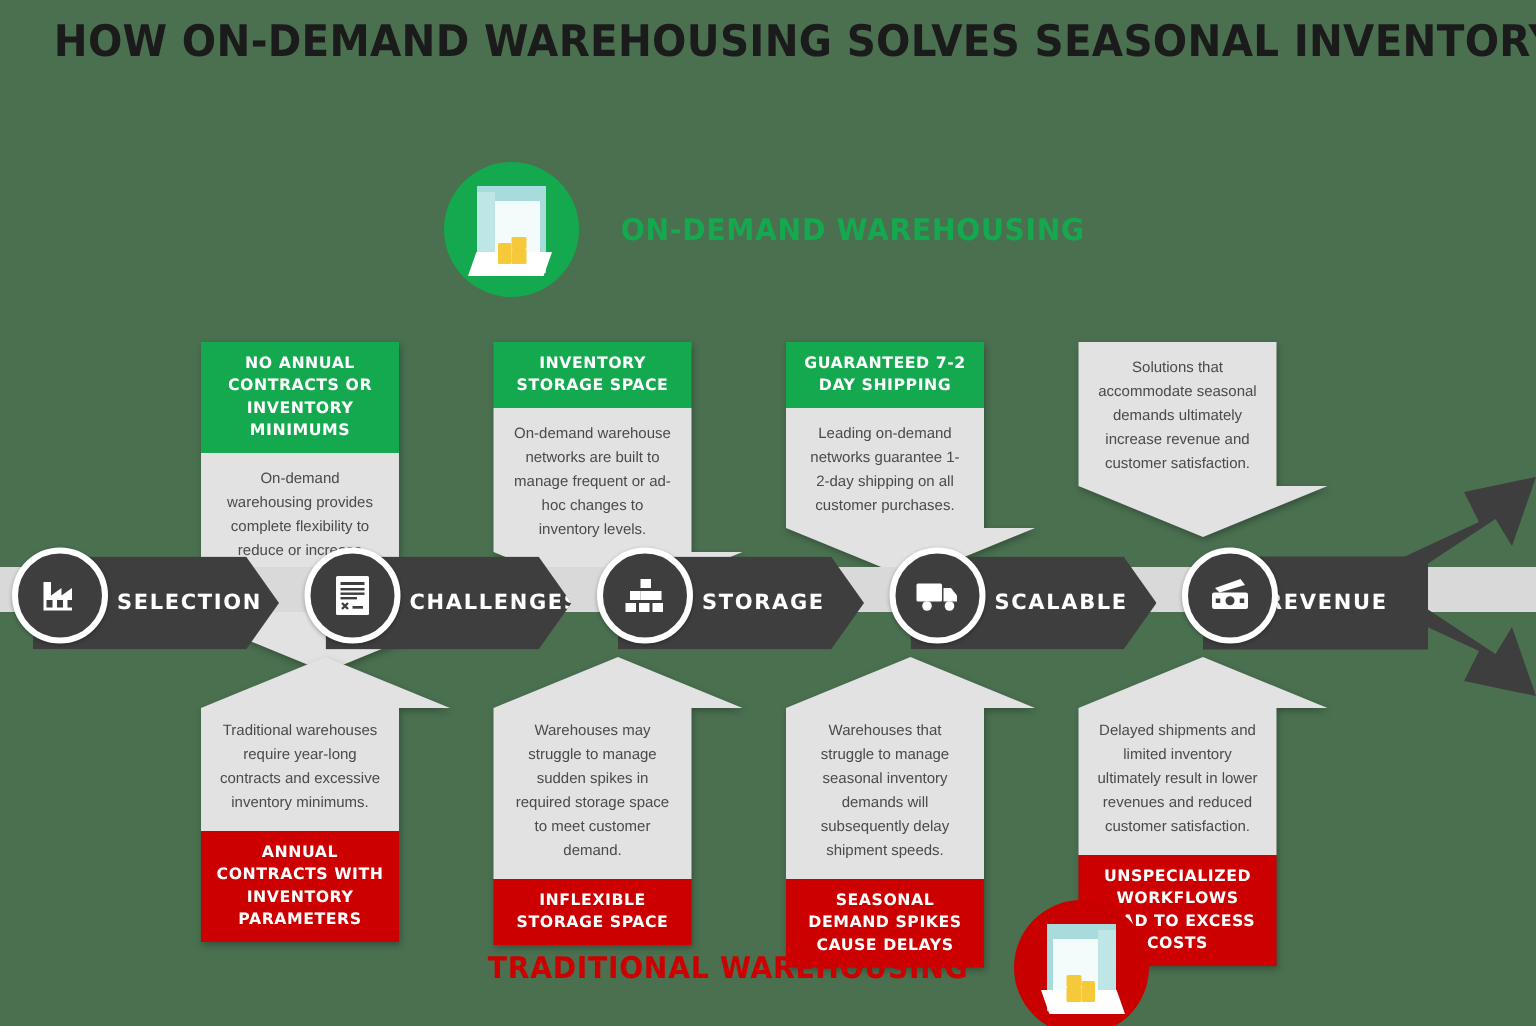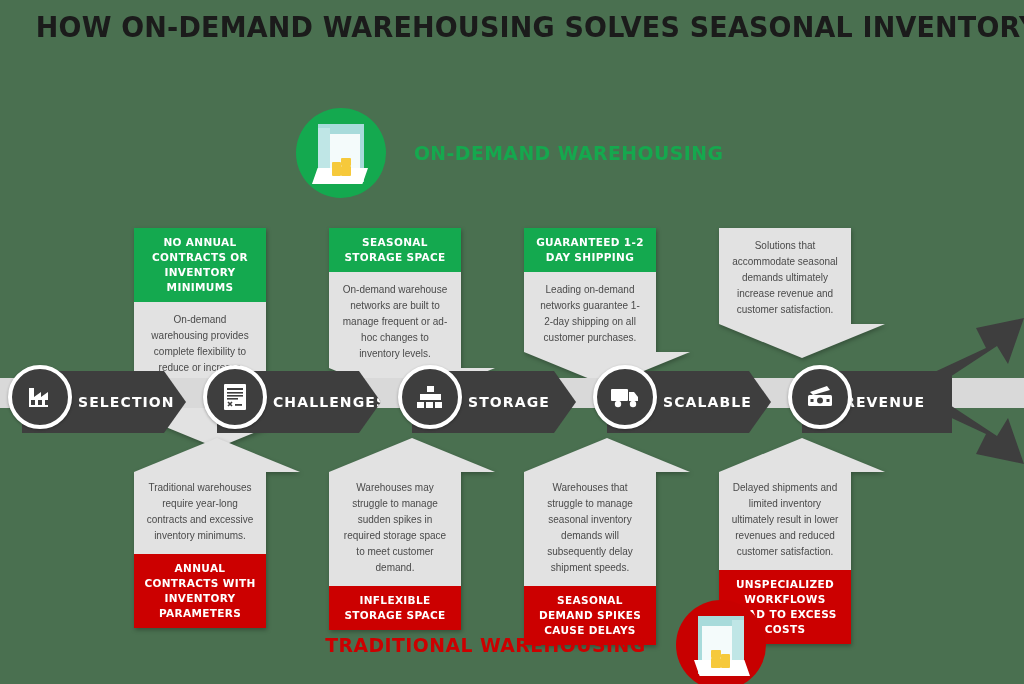--- a/index.html
+++ b/index.html
@@ -157,26 +157,26 @@
     </div>
     <div class="legend-label">ON-DEMAND WAREHOUSING</div>
   </div>
 
   <div class="card card-top" id="c1">
     <div class="hdr">NO ANNUAL CONTRACTS OR INVENTORY MINIMUMS</div>
     <div class="bodytxt">On-demand warehousing provides complete flexibility to reduce or increase warehouse space as needed.</div>
     <span class="tip tip-down"></span>
   </div>
   <div class="card card-top" id="c2">
-    <div class="hdr">SEASONAL STORAGE SPACE</div>
+    <div class="hdr">INVENTORY STORAGE SPACE</div>
     <div class="bodytxt">On-demand warehouse networks are built to manage frequent or ad-hoc changes to inventory levels.</div>
     <span class="tip tip-down"></span>
   </div>
   <div class="card card-top" id="c3">
-    <div class="hdr">GUARANTEED 1-2 DAY SHIPPING</div>
+    <div class="hdr">GUARANTEED 7-2 DAY SHIPPING</div>
     <div class="bodytxt">Leading on-demand networks guarantee 1-2-day shipping on all customer purchases.</div>
     <span class="tip tip-down"></span>
   </div>
   <div class="card card-top" id="c4">
     <div class="bodytxt">Solutions that accommodate seasonal demands ultimately increase revenue and customer satisfaction.</div>
     <span class="tip tip-down"></span>
   </div>
 
   <div id="rail"></div>
 

